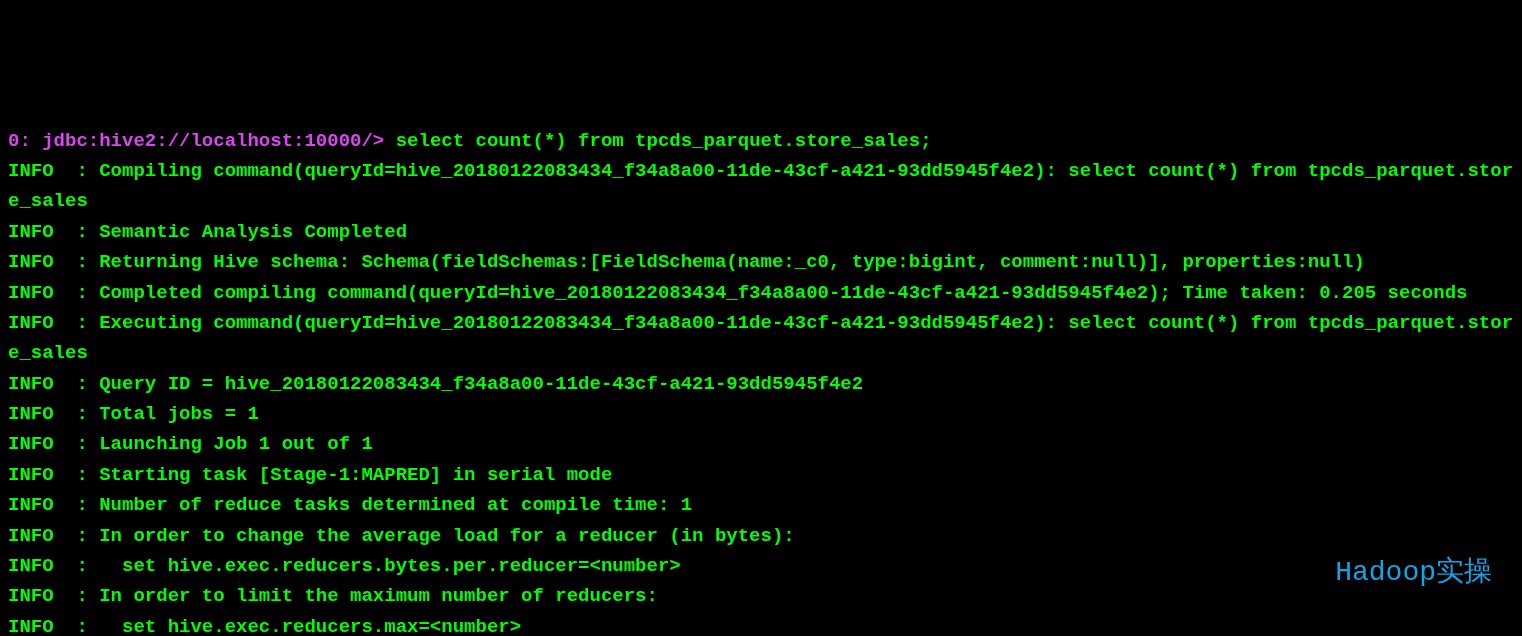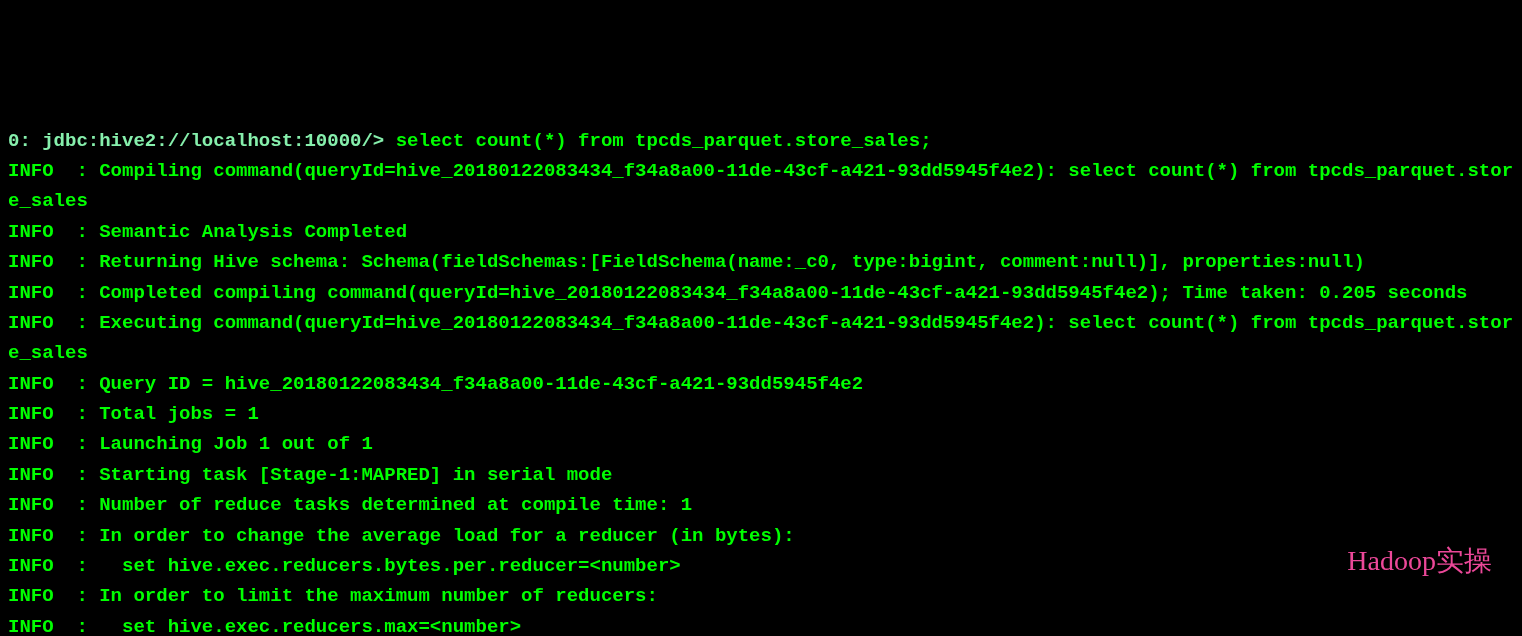--- a/index.html
+++ b/index.html
@@ -19,31 +19,31 @@
       height: 636px;
       overflow: hidden;
       position: relative;
       white-space: pre-wrap;
       word-break: break-all;
     }
     .terminal-line {
       display: block;
     }
     .prompt {
-      color: #86efac;
+      color: #d946ef;
     }
     .watermark {
       position: absolute;
-      bottom: 52px;
+      bottom: 40px;
       right: 30px;
       display: flex;
       align-items: center;
       gap: 8px;
-      color: #ec4899;
-      font-family: Liberation Serif, serif;
+      color: #0ea5e9;
+      font-family: Liberation Mono, monospace;
       font-size: 28px;
       font-weight: normal;
     }
     .wechat-icon {
       width: 44px;
       height: 38px;
       position: relative;
     }
   </style>
 </head>

